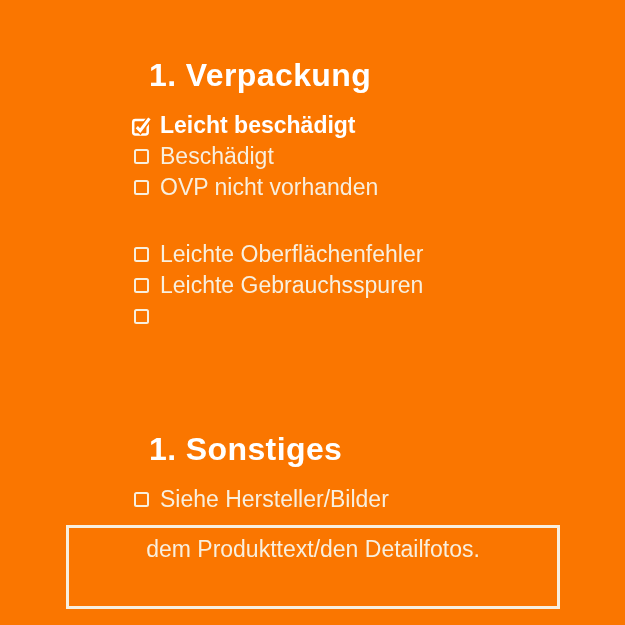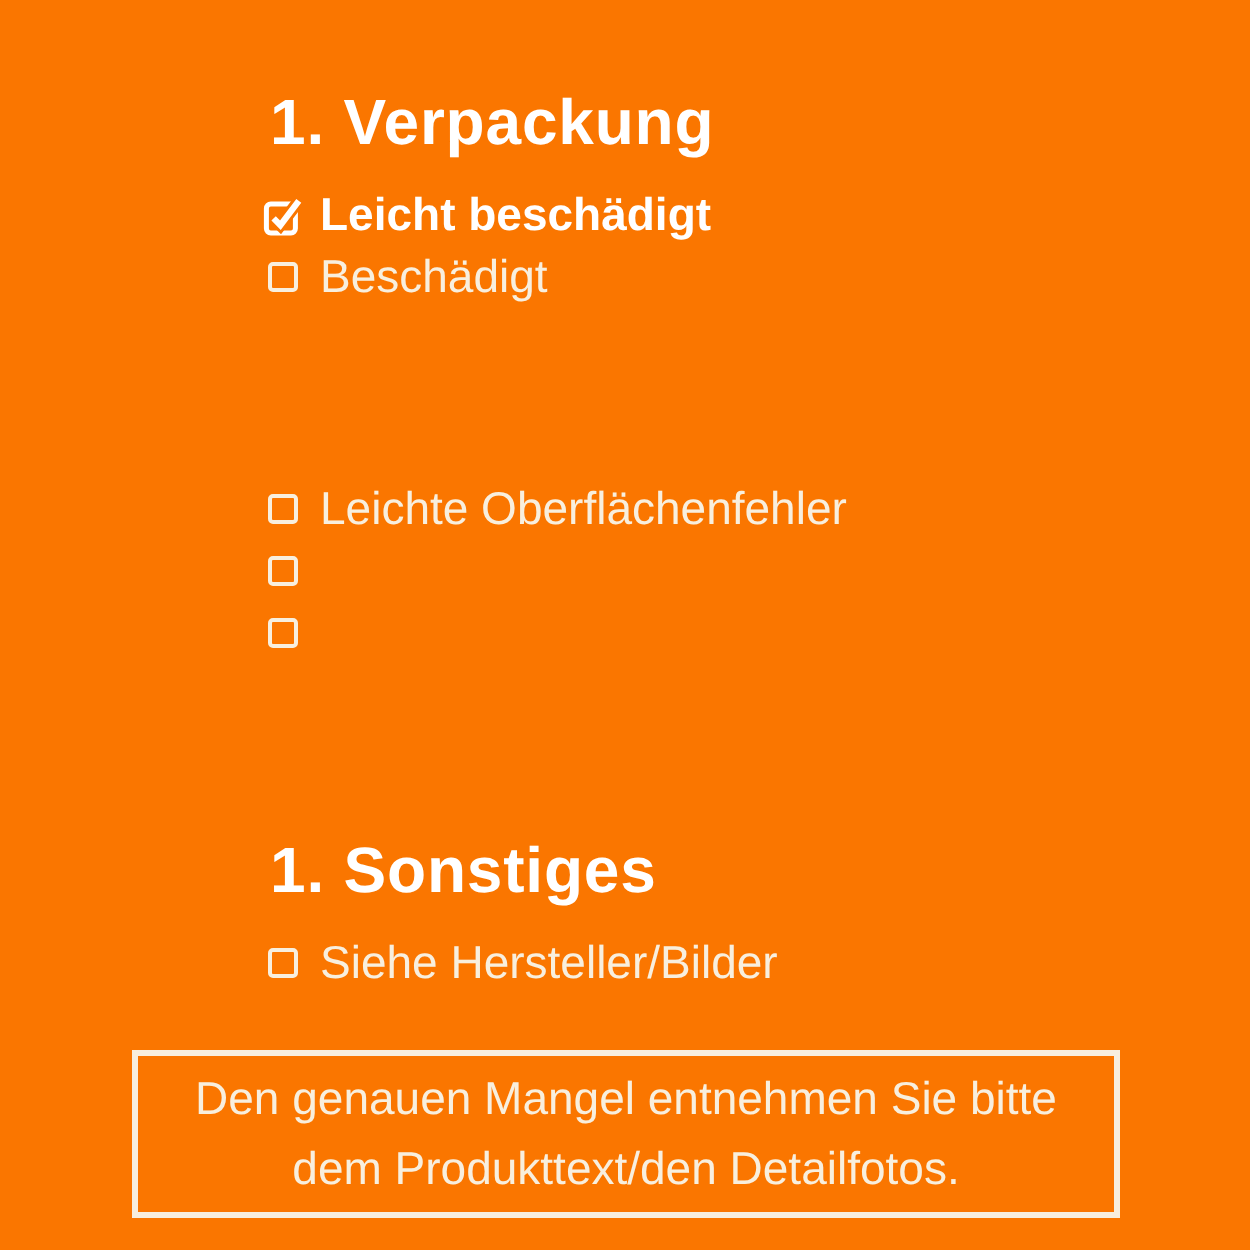--- a/index.html
+++ b/index.html
@@ -14,21 +14,21 @@
     background: var(--background);
     font-family: "Liberation Sans", sans-serif;
     position: relative;
     overflow: hidden;
   }
   .section { position: absolute; left: 133px; }
   #section-1 { top: 40px; }
   #section-2 { top: 227px; }
   #section-3 { top: 414px; }
   .sec-title {
-    margin: 2px;
+    margin: 16px;
     font-size: 32px;
     line-height: 38px;
     font-weight: 700;
     letter-spacing: 0.4px;
     color: var(--heading_text);
   }
   ul.items { list-style: none; margin: 12px 0 0 0; padding: 0; }
   li.item {
     display: flex;
     align-items: center;
@@ -81,35 +81,42 @@
         </svg>
       </span>
       <span>Leicht beschädigt</span>
     </li>
     <li class="item">
       <span class="box-icon">
           <span class="unchecked-box"></span>
         </span>
       <span>Beschädigt</span>
     </li>
+    <li class="item">
+      <span class="box-icon">
+          <span class="unchecked-box"></span>
+        </span>
+      <span>OVP nicht vorhanden</span>
+    </li>
   </ul>
 </div>
 
 <div class="section" id="section-2">
   <ul class="items">
     <li class="item">
       <span class="box-icon">
           <span class="unchecked-box"></span>
         </span>
       <span>Leichte Oberflächenfehler</span>
     </li>
     <li class="item">
       <span class="box-icon">
           <span class="unchecked-box"></span>
         </span>
+      <span>Leichte Gebrauchsspuren</span>
     </li>
     <li class="item">
       <span class="box-icon">
           <span class="unchecked-box"></span>
         </span>
     </li>
   </ul>
 </div>
 
 <div class="section" id="section-3">
@@ -118,15 +125,14 @@
     <li class="item">
       <span class="box-icon">
           <span class="unchecked-box"></span>
         </span>
       <span>Siehe Hersteller/Bilder</span>
     </li>
   </ul>
 </div>
 
 <div class="footer-box">
-  <div>Den genauen Mangel entnehmen Sie bitte</div>
   <div>dem Produkttext/den Detailfotos.</div>
 </div>
 
 </body></html>

